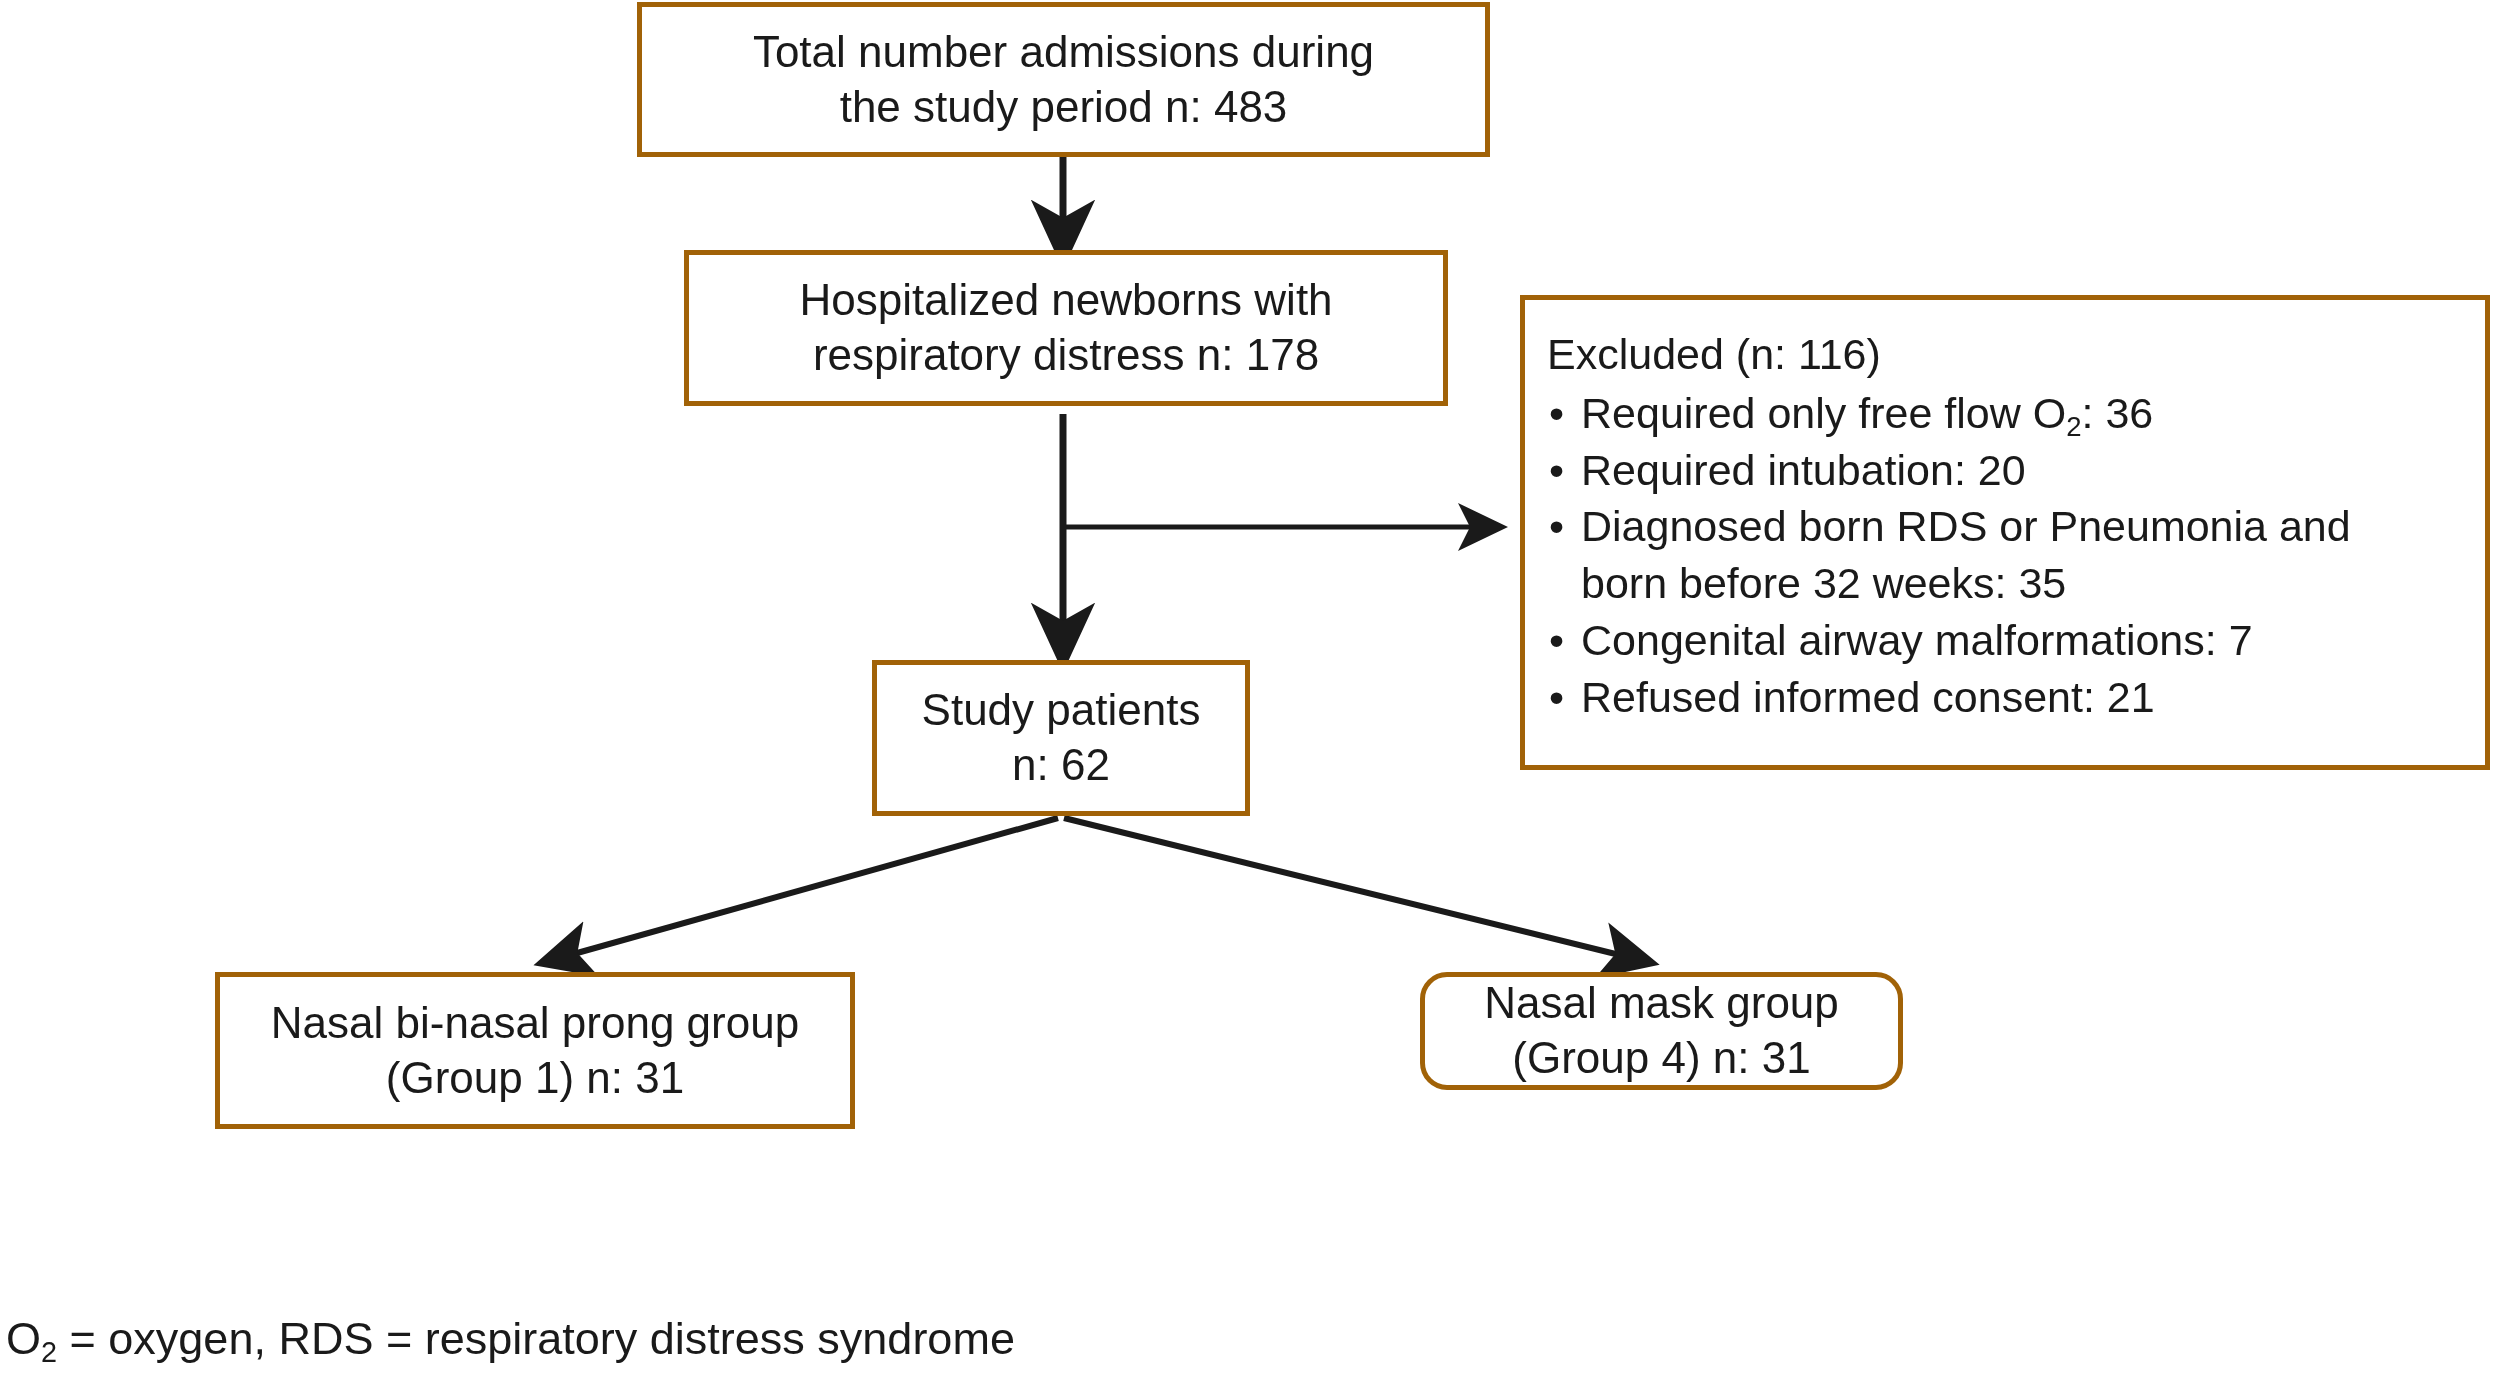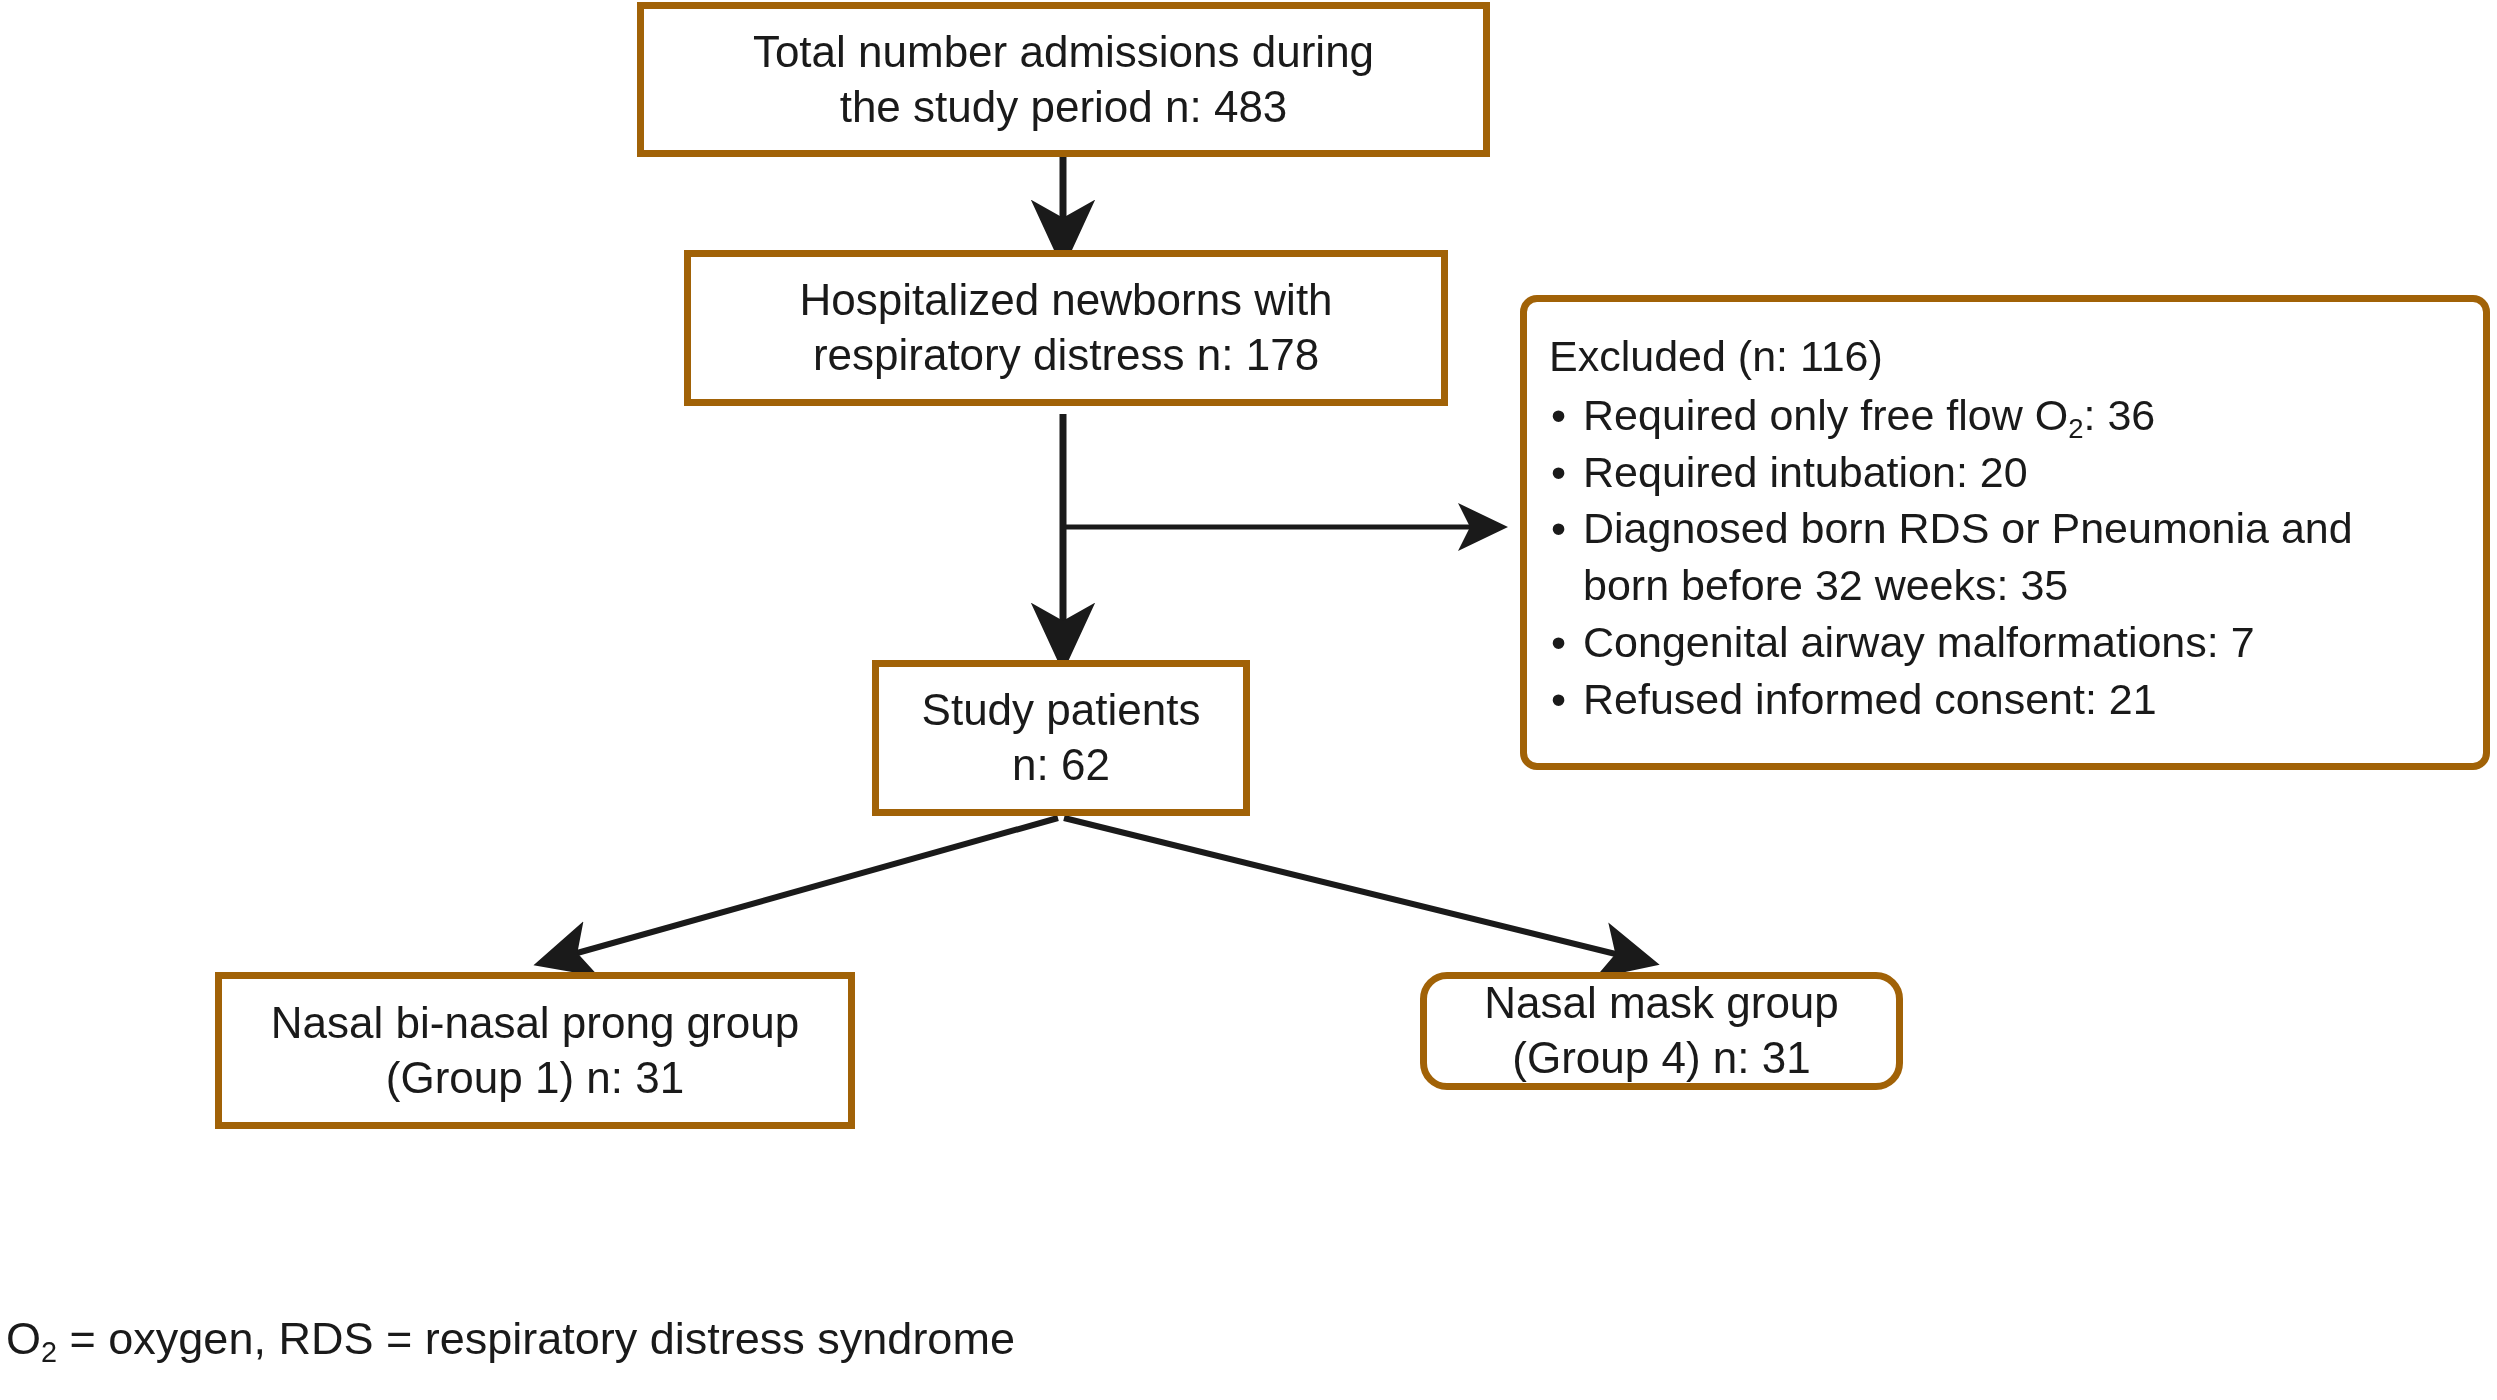--- a/index.html
+++ b/index.html
@@ -24,21 +24,21 @@
     left: 0;
     top: 0;
     width: 2497px;
     height: 1400px;
     pointer-events: none;
   }
   .node {
     position: absolute;
     box-sizing: border-box;
     background: #ffffff;
-    border: 7px solid #a16207;
+    border: 5px solid #a16207;
     display: flex;
     flex-direction: column;
     justify-content: center;
     align-items: center;
     text-align: center;
     line-height: 1.24;
     font-size: 44px;
     z-index: 2;
   }
   .node .line {
@@ -56,21 +56,20 @@
   #node-excluded {
     left: 1520px;
     top: 295px;
     width: 970px;
     height: 475px;
     display: block;
     text-align: left;
     padding: 26px 22px 0 22px;
     font-size: 43px;
     line-height: 1.32;
-    border-radius: 17px;
   }
   #node-excluded .excl-title {
     display: block;
     white-space: nowrap;
     margin-bottom: 2px;
   }
   #node-excluded .excl-list {
     list-style: none;
     margin: 0;
     padding: 0;

